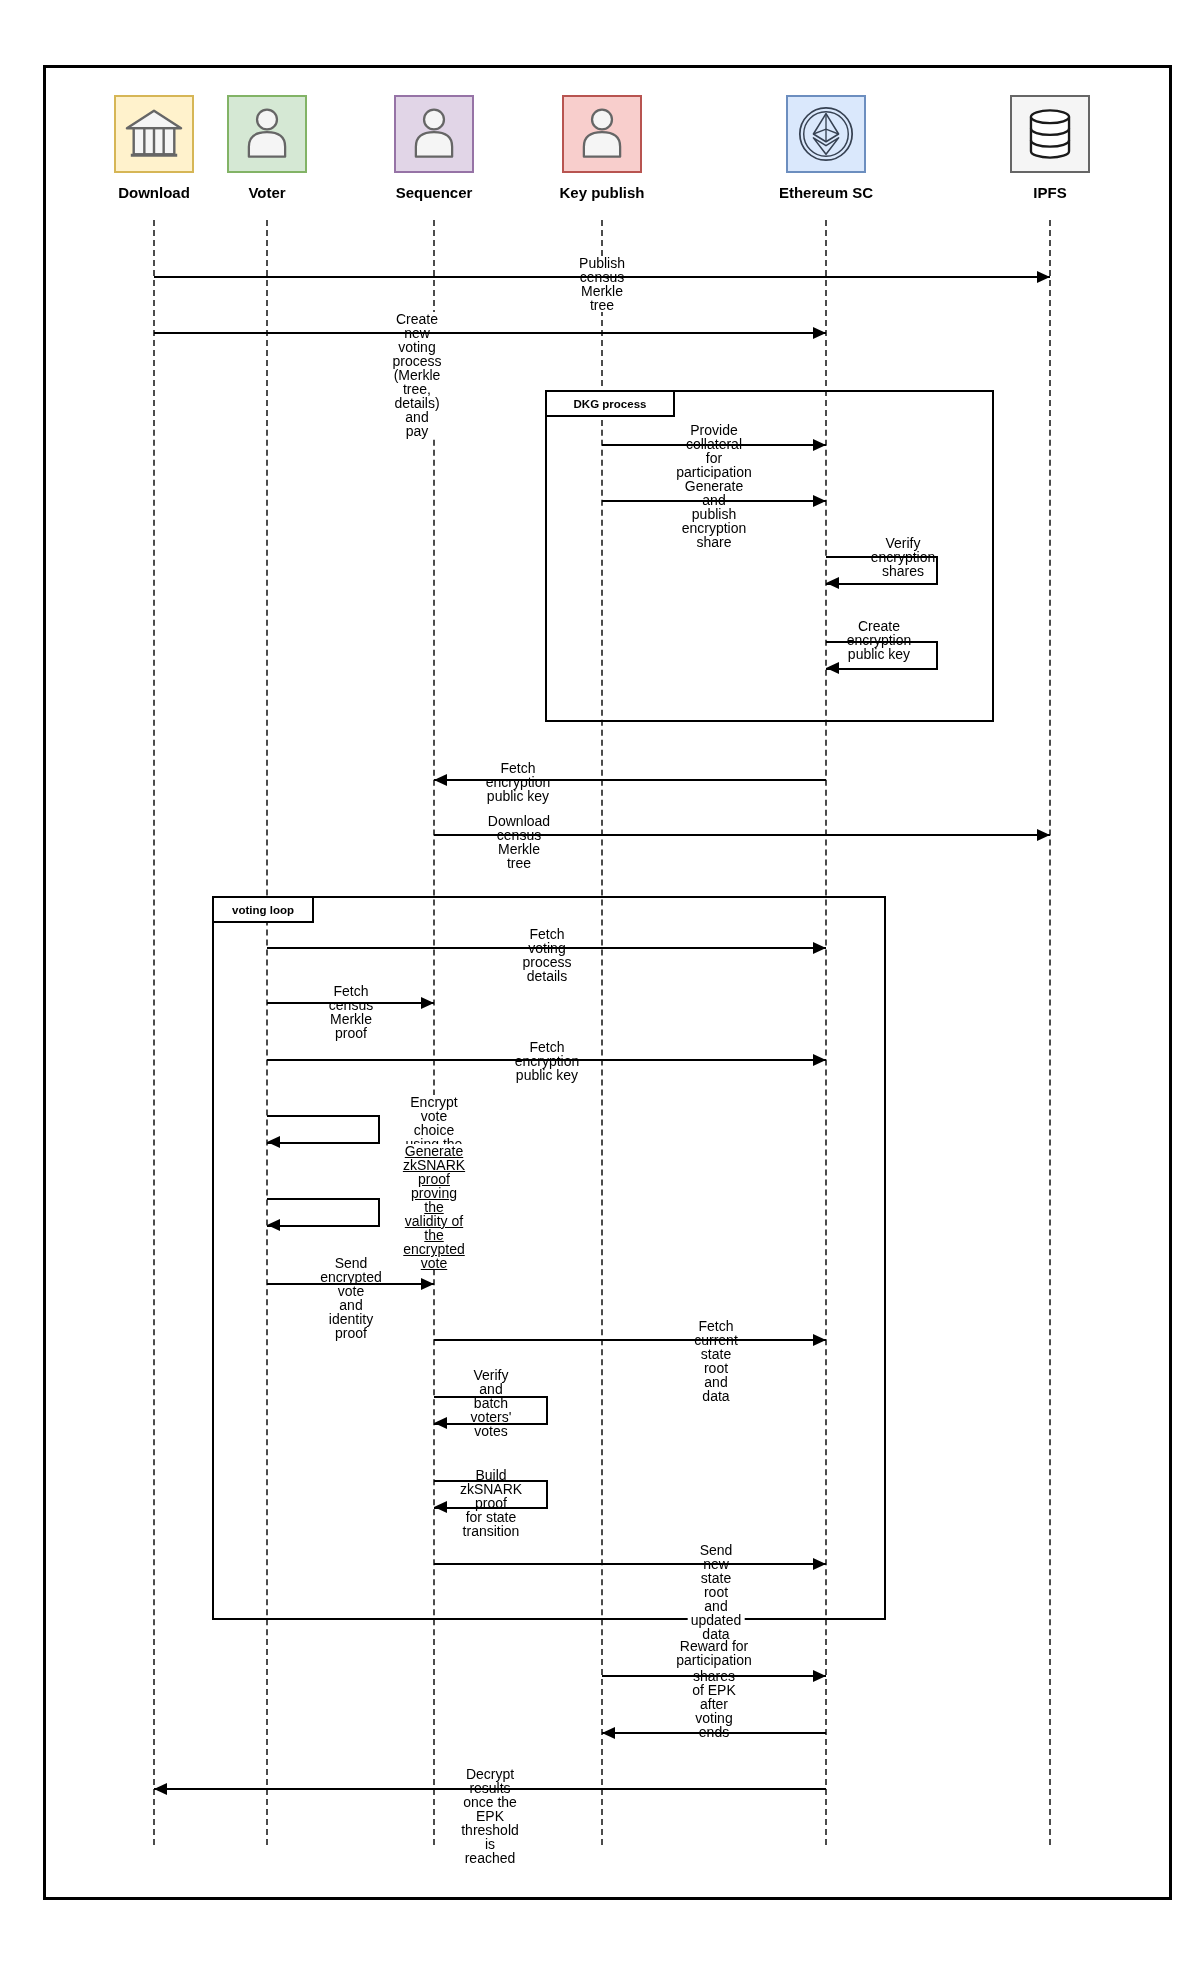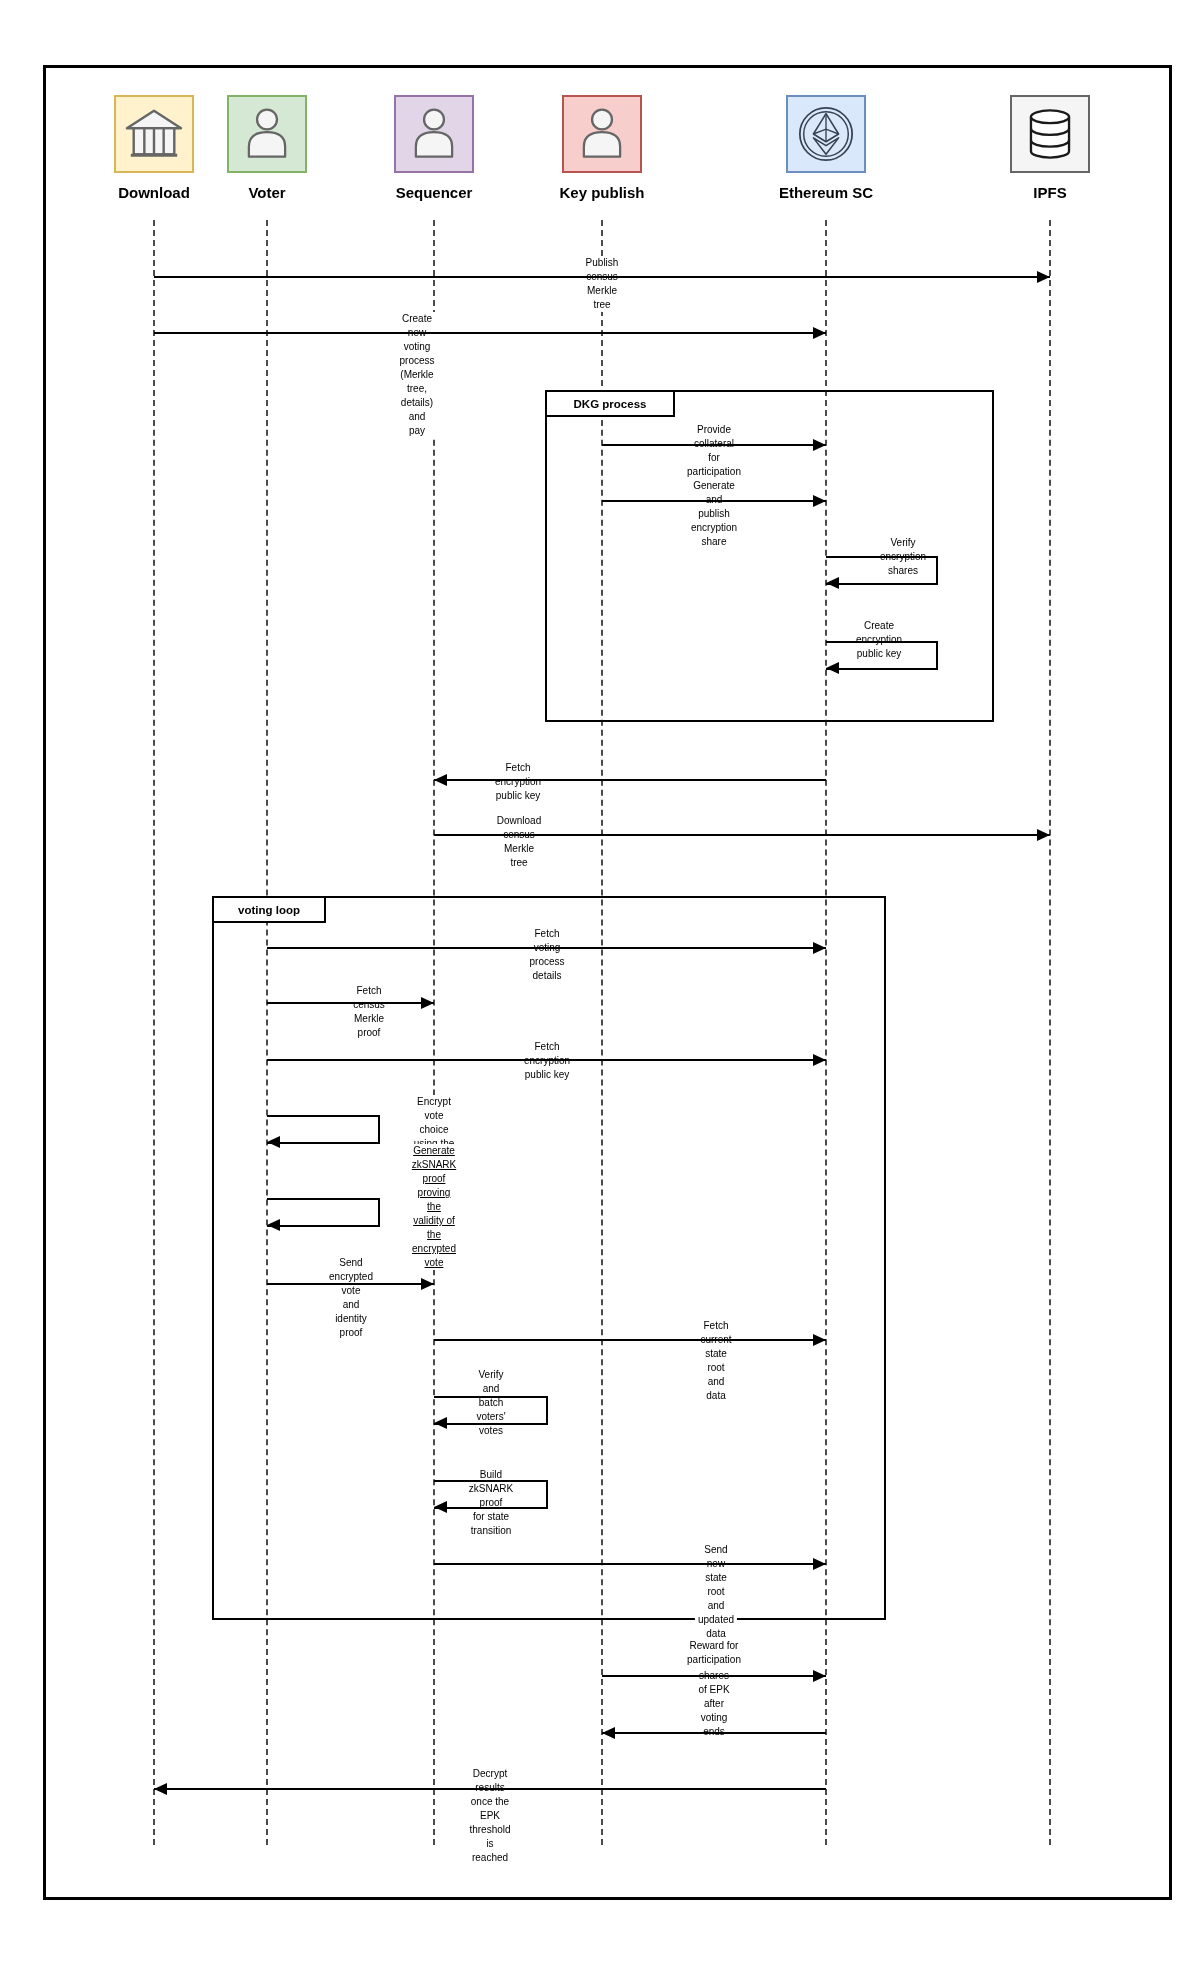--- a/index.html
+++ b/index.html
@@ -18,21 +18,21 @@
   }
   .lifeline{width:0;border-left:2px dashed #4b4b4b;}
   .frame{border:2px solid #000;box-sizing:border-box;}
   .frame-tab{
     position:absolute;left:0;top:0;background:#fff;box-sizing:border-box;
     border-right:2px solid #000;border-bottom:2px solid #000;
     display:flex;align-items:center;justify-content:center;
     font-weight:bold;font-size:11.5px;white-space:nowrap;
   }
   .msg-label{
-    transform:translateX(-50%);font-size:10px;line-height:14px;text-align:center;
+    transform:translateX(-50%);font-size:14px;line-height:14px;text-align:center;
     white-space:pre-line;background:#fff;padding:0 3px;
   }
   .msg-line{height:0;border-top:2px solid #000;}
   .arrowhead{width:0;height:0;}
   .arrow-right{border-left:13px solid #000;border-top:6px solid transparent;border-bottom:6px solid transparent;}
   .arrow-left{border-right:13px solid #000;border-top:6px solid transparent;border-bottom:6px solid transparent;}
   .self-loop{box-sizing:border-box;border:2px solid #000;border-left:none;}
   svg{display:block;}
 </style>
 </head>
@@ -46,21 +46,21 @@
       <div class="abs lifeline" style="left: 433px; top: 220px; height: 1625px;"></div>
       <div class="abs lifeline" style="left: 601px; top: 220px; height: 1625px;"></div>
       <div class="abs lifeline" style="left: 825px; top: 220px; height: 1625px;"></div>
       <div class="abs lifeline" style="left: 1049px; top: 220px; height: 1625px;"></div>
     </div>
   <div id="layer-frames" class="abs" style="left:0;top:0;">
       <div class="abs frame" style="left: 545px; top: 390px; width: 449px; height: 332px;">
         <div class="frame-tab" style="width: 128px; height: 25px;">DKG process</div>
       </div>
       <div class="abs frame" style="left: 212px; top: 896px; width: 674px; height: 724px;">
-        <div class="frame-tab" style="width: 112px; height: 25px;">voting loop</div>
+        <div class="frame-tab" style="width: 100px; height: 25px;">voting loop</div>
       </div>
     </div>
   <div id="layer-messages" class="abs" style="left:0;top:0;">
       <div class="abs msg-label" style="left: 602px; top: 256px;">Publish census Merkle tree</div>
       <div class="abs msg-line" style="left: 154px; top: 276px; width: 896px;"></div>
       <div class="abs arrowhead arrow-right" style="left: 1037px; top: 271px;"></div>
       <div class="abs msg-label" style="left: 417px; top: 312px;">Create new voting process (Merkle tree, details) and pay</div>
       <div class="abs msg-line" style="left: 154px; top: 332px; width: 672px;"></div>
       <div class="abs arrowhead arrow-right" style="left: 813px; top: 327px;"></div>
       <div class="abs msg-label" style="left: 714px; top: 423px;">Provide collateral for participation</div>
@@ -77,21 +77,21 @@
       <div class="abs arrowhead arrow-left" style="left: 826px; top: 662px;"></div>
       <div class="abs msg-label" style="left: 518px; top: 761px;">Fetch encryption public key</div>
       <div class="abs msg-line" style="left: 434px; top: 779px; width: 392px;"></div>
       <div class="abs arrowhead arrow-left" style="left: 434px; top: 774px;"></div>
       <div class="abs msg-label" style="left: 519px; top: 814px;">Download census Merkle tree</div>
       <div class="abs msg-line" style="left: 434px; top: 834px; width: 616px;"></div>
       <div class="abs arrowhead arrow-right" style="left: 1037px; top: 829px;"></div>
       <div class="abs msg-label" style="left: 547px; top: 927px;">Fetch voting process details</div>
       <div class="abs msg-line" style="left: 267px; top: 947px; width: 559px;"></div>
       <div class="abs arrowhead arrow-right" style="left: 813px; top: 942px;"></div>
-      <div class="abs msg-label" style="left: 351px; top: 984px; margin-left: 18px;">Fetch census Merkle proof</div>
+      <div class="abs msg-label" style="left: 351px; top: 984px;">Fetch census Merkle proof</div>
       <div class="abs msg-line" style="left: 267px; top: 1002px; width: 167px;"></div>
       <div class="abs arrowhead arrow-right" style="left: 421px; top: 997px;"></div>
       <div class="abs msg-label" style="left: 547px; top: 1040px;">Fetch encryption public key</div>
       <div class="abs msg-line" style="left: 267px; top: 1059px; width: 559px;"></div>
       <div class="abs arrowhead arrow-right" style="left: 813px; top: 1054px;"></div>
       <div class="abs msg-label" style="left: 434px; top: 1095px;">Encrypt vote choice using the encryption public key</div>
       <div class="abs self-loop" style="left: 267px; top: 1115px; width: 113px; height: 29px;"></div>
       <div class="abs arrowhead arrow-left" style="left: 267px; top: 1136px;"></div>
       <div class="abs msg-label" style="left: 434px; top: 1144px; text-decoration: underline;">Generate zkSNARK proof proving the validity of the encrypted vote</div>
       <div class="abs self-loop" style="left: 267px; top: 1198px; width: 113px; height: 29px;"></div>

